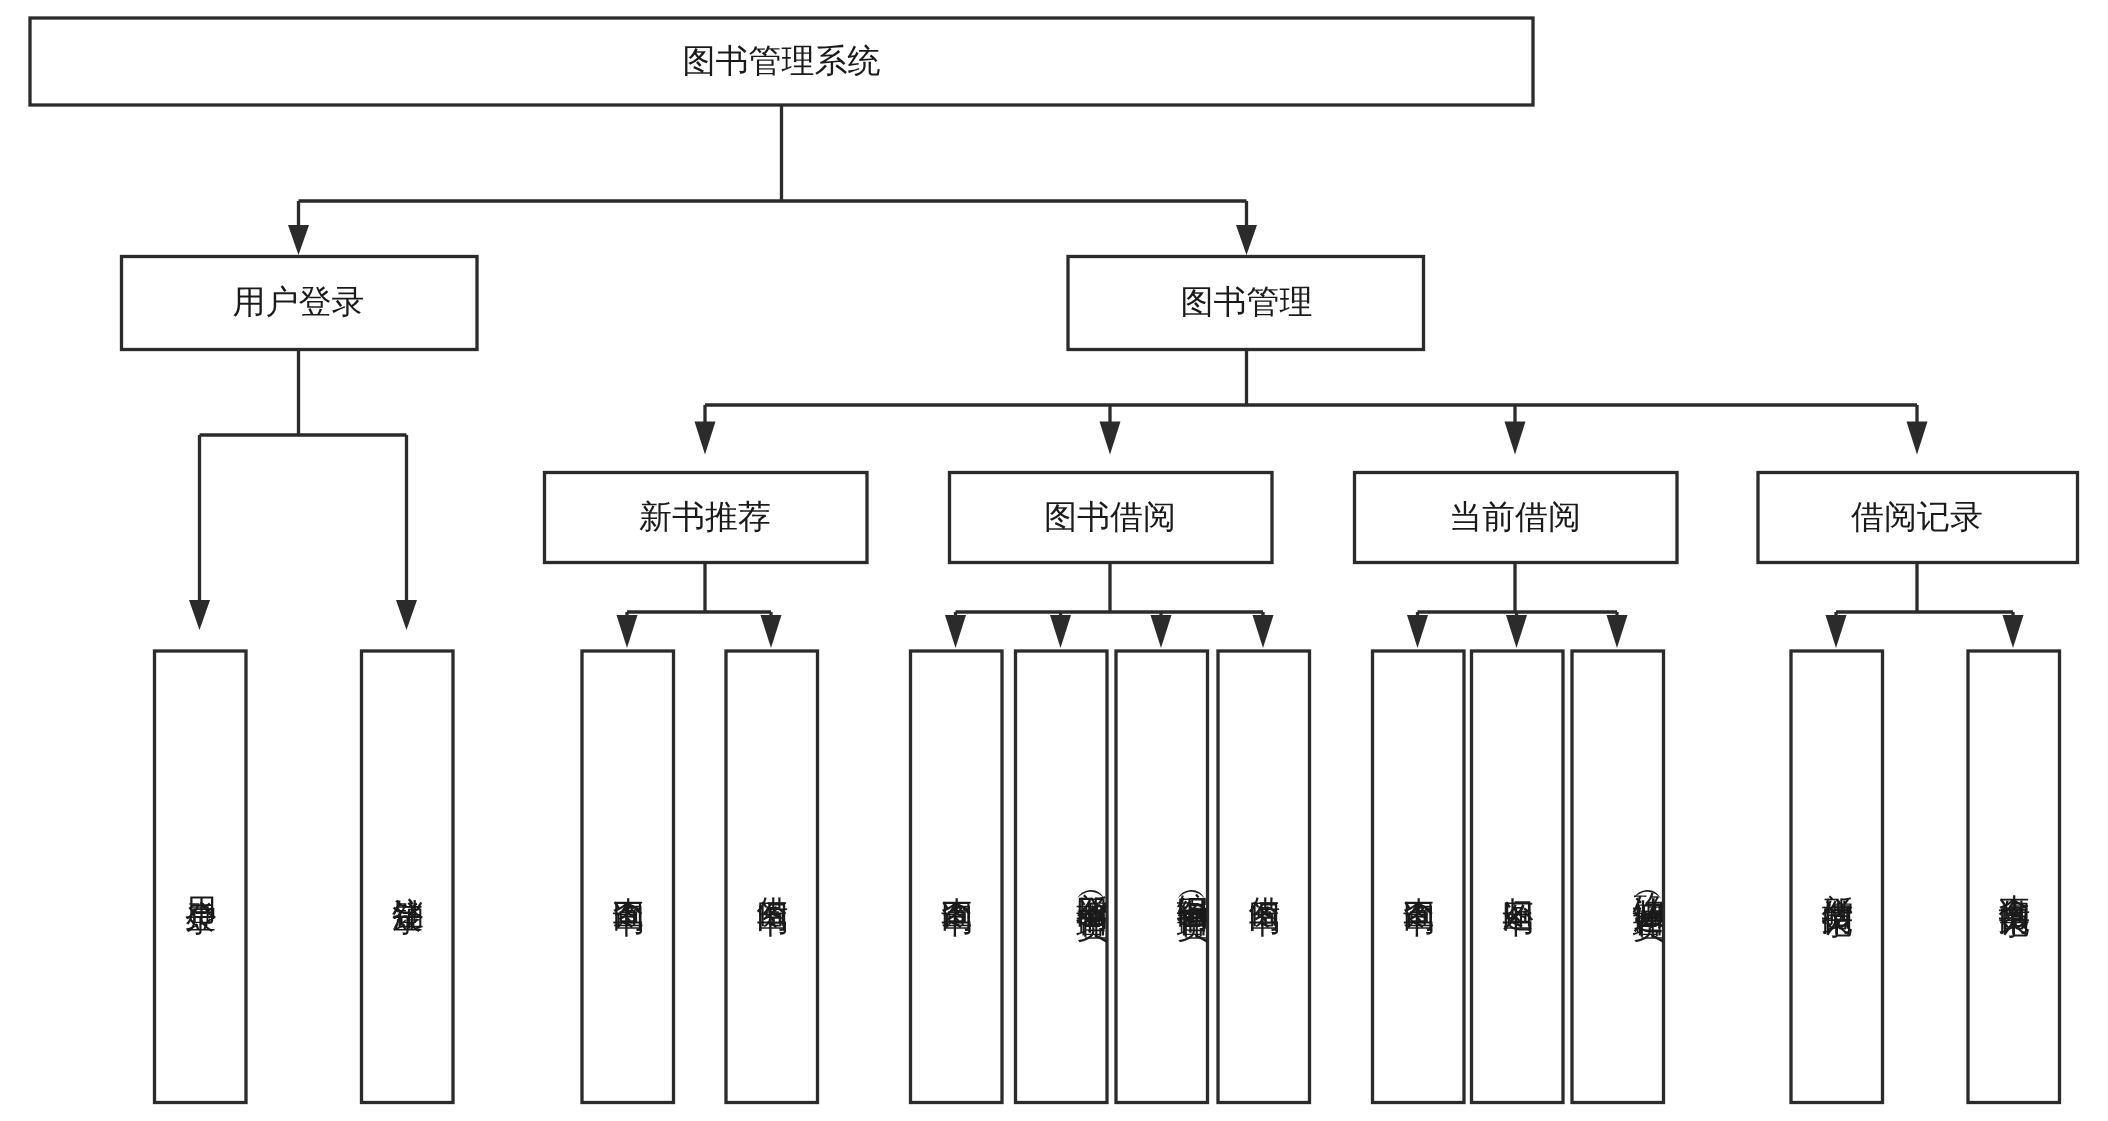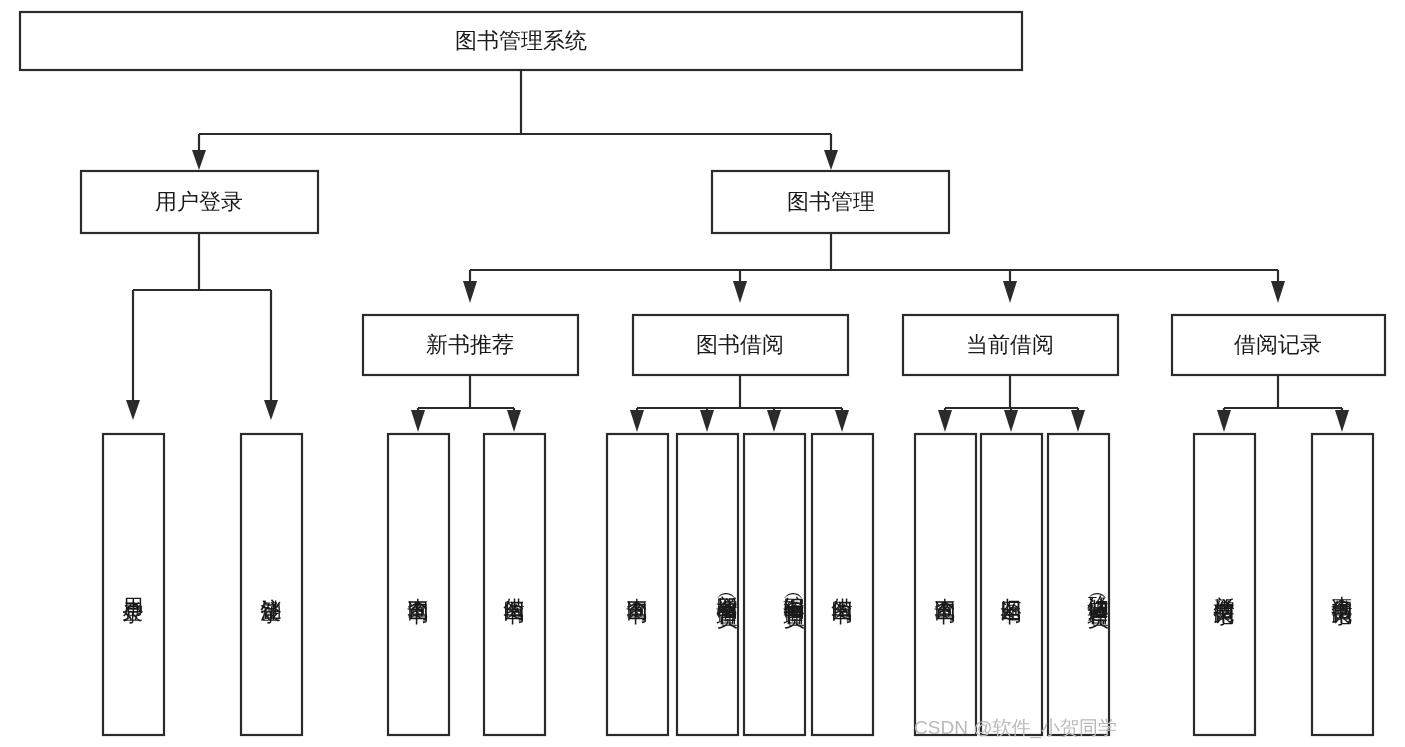--- a/index.html
+++ b/index.html
@@ -211,15 +211,14 @@
   <div class="vlabel" style="left:744px;top:438px;width:61px;height:297px;display:flex;align-items:flex-start;justify-content:center;">编辑图书（管理员）</div>
   <div class="vlabel" style="left:812px;top:434px;width:61px;height:301px;display:flex;align-items:center;justify-content:center;">借阅图书</div>
 
   <div class="vlabel" style="left:915px;top:434px;width:61px;height:301px;display:flex;align-items:center;justify-content:center;">查询图书</div>
   <div class="vlabel" style="left:981px;top:434px;width:61px;height:301px;display:flex;align-items:center;justify-content:center;">归还图书</div>
   <div class="vlabel" style="left:1048px;top:438px;width:61px;height:297px;display:flex;align-items:flex-start;justify-content:center;">确认归还（管理员）</div>
 
   <div class="vlabel" style="left:1194px;top:434px;width:61px;height:301px;display:flex;align-items:center;justify-content:center;">新增借阅记录</div>
   <div class="vlabel" style="left:1312px;top:434px;width:61px;height:301px;display:flex;align-items:center;justify-content:center;">查询借阅记录</div>
 
-  <div class="watermark">CSDN @软件_小贺同学</div>
 
 </div>
 
 </body></html>

